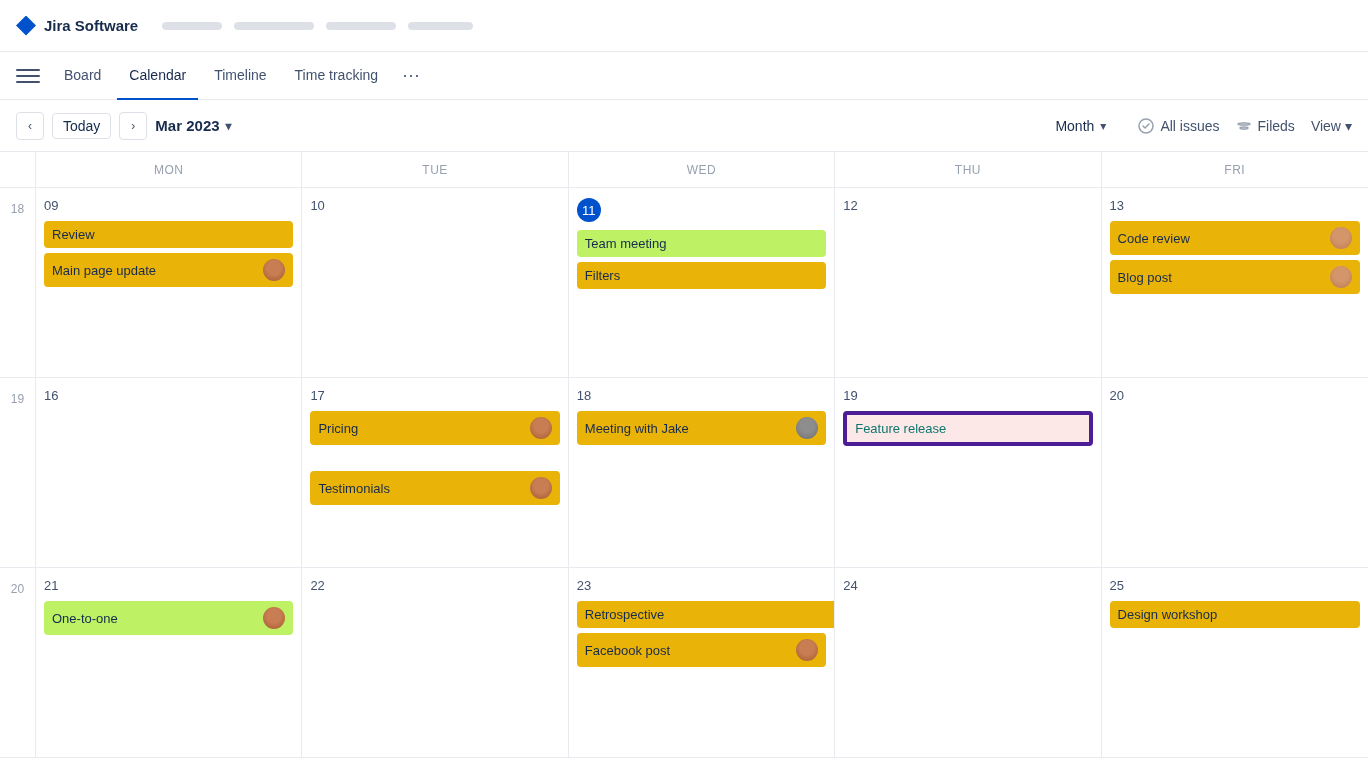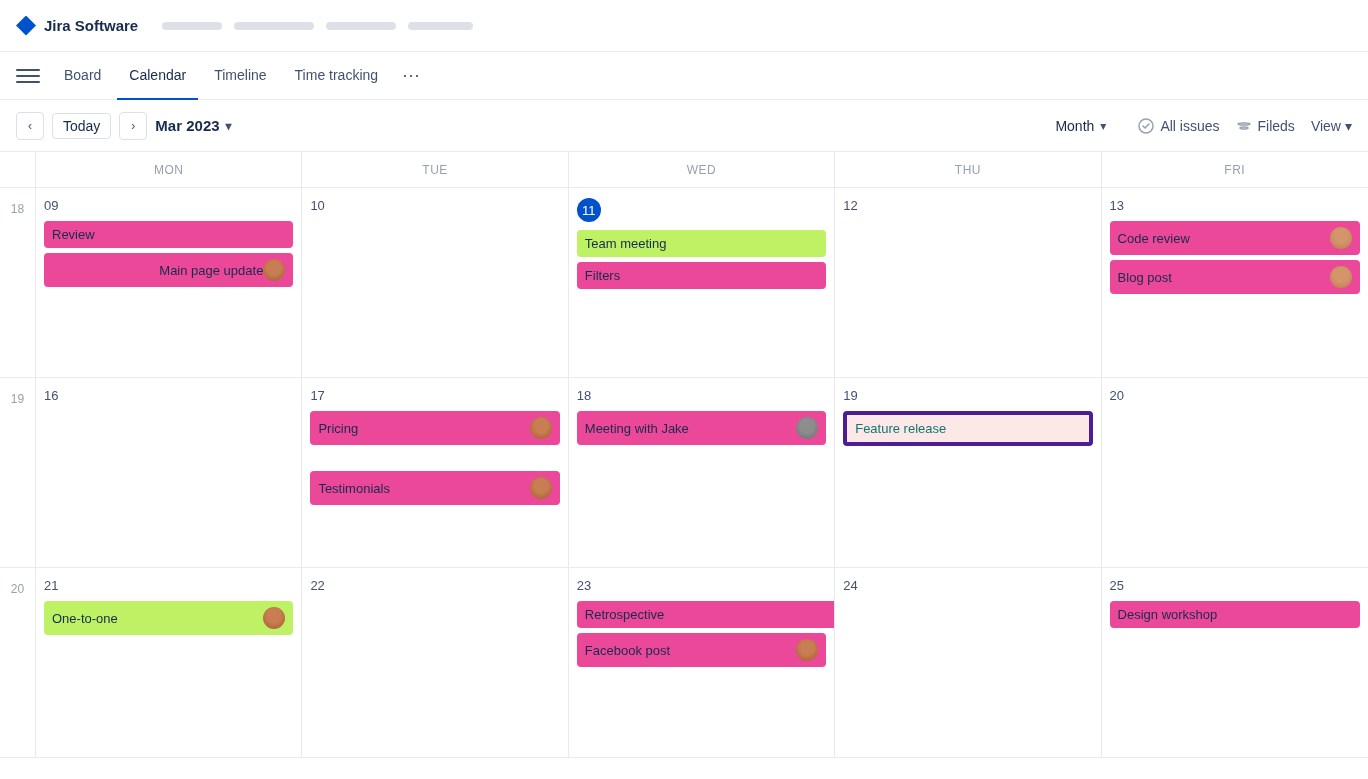--- a/index.html
+++ b/index.html
@@ -39,21 +39,21 @@
     .day-header { display: flex; align-items: center; justify-content: center; font-size: 12px; color: #97a0af; font-weight: 500; text-transform: uppercase; letter-spacing: 0.5px; border-right: 1px solid #e8eaf0; }
     .day-header:last-child { border-right: none; }
     .cal-row { display: grid; grid-template-columns: repeat(5, 1fr); height: 190px; border-bottom: 1px solid #e8eaf0; }
     .cal-cell { border-right: 1px solid #e8eaf0; padding: 10px 8px 8px 8px; overflow: hidden; }
     .cal-cell:last-child { border-right: none; }
     .day-num { font-size: 13px; color: #42526e; margin-bottom: 8px; font-weight: 500; }
     .day-num.today { background: #0052cc; color: #fff; border-radius: 50%; width: 24px; height: 24px; display: flex; align-items: center; justify-content: center; font-weight: 400; margin-bottom: 8px; }
 
     
     .event { border-radius: 4px; padding: 6px 8px; margin-bottom: 5px; font-size: 13px; font-weight: 500; display: flex; align-items: center; justify-content: space-between; cursor: pointer; }
-    .event-blue { background: #ec4899; color: #172b4d; }
+    .event-blue { background: #eab308; color: #172b4d; }
     .event-green { background: #bef264; color: #172b4d; }
     .event-red { background: #fde8e8; color: #0f766e; border: 4px solid #4c1d95; }
 
     
     .avatar-img { width: 22px; height: 22px; border-radius: 50%; flex-shrink: 0; display: inline-block; }
   </style>
 </head>
 <body>
 
 <div class="topbar">
@@ -136,21 +136,21 @@
       <div class="day-header">Fri</div>
     </div>
 
     <div class="cal-row">
 
       <div class="cal-cell">
         <div class="day-num">09</div>
         <div class="event event-blue">
           <span>Review</span>
         </div>
-        <div class="event event-blue" style="justify-content:flex-end;">
+        <div class="event event-blue" style="justify-content:space-between;">
           <span>Main page update</span>
           <div class="avatar-img" style="background: radial-gradient(circle at 50% 40%, #c97d52 40%, #a05a2c 100%);"></div>
         </div>
       </div>
 
       <div class="cal-cell">
         <div class="day-num">10</div>
       </div>
 
       <div class="cal-cell">

